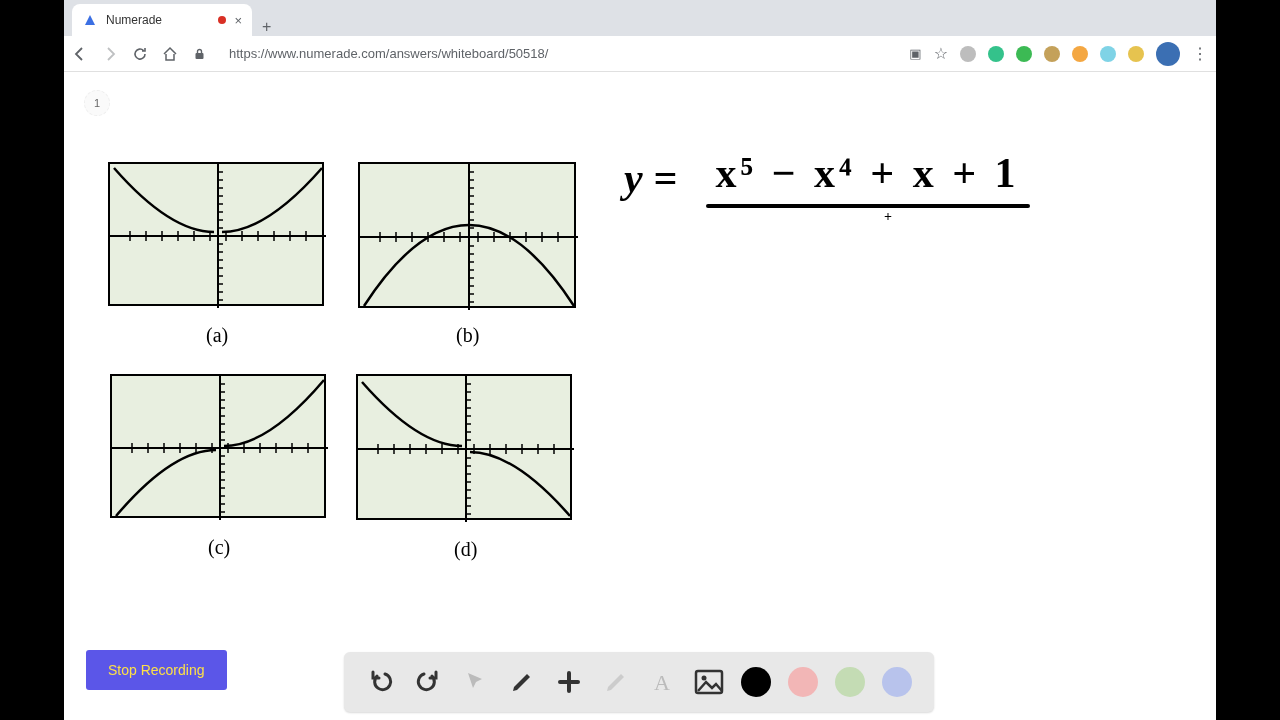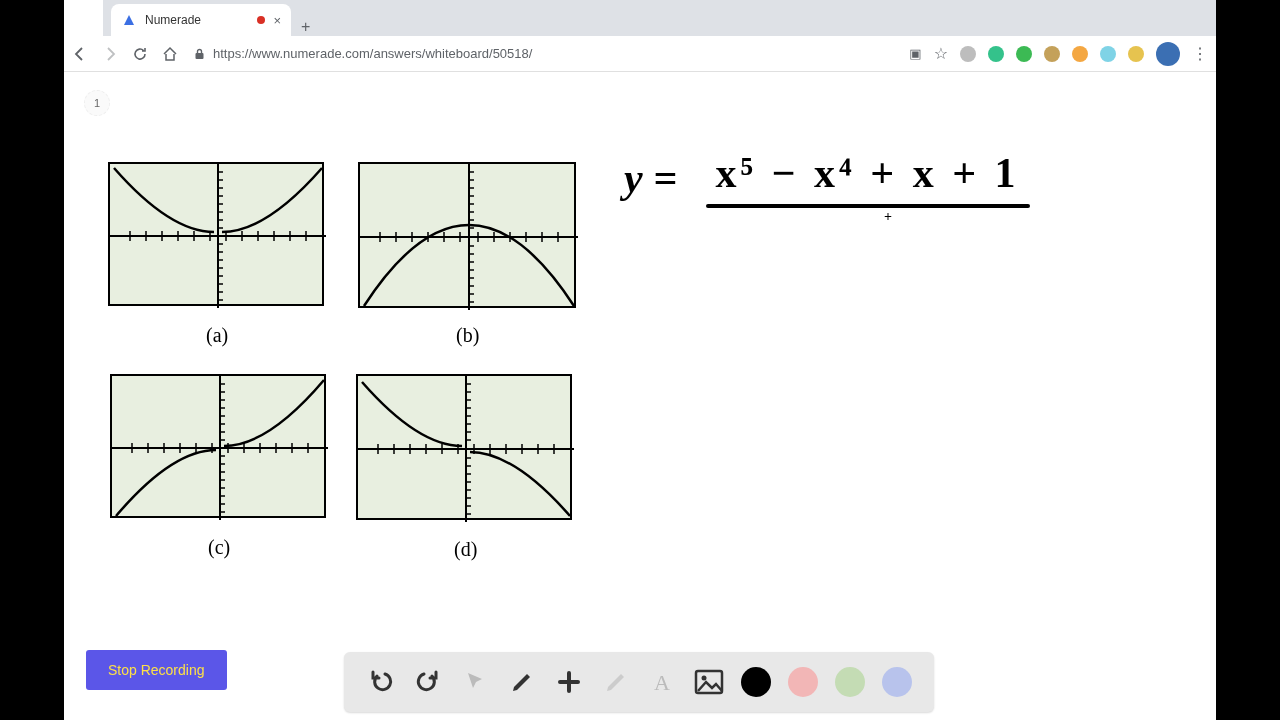--- a/index.html
+++ b/index.html
@@ -9,40 +9,40 @@
       background: #000; overflow: hidden;
     }
     .browser-frame {
       position: absolute; left: 64px; top: 0;
       width: 1152px; height: 720px;
       background: #fff; display: flex; flex-direction: column;
     }
     
     .tab-bar {
       height: 36px; background: #dee1e6;
-      display: flex; align-items: flex-end; padding-left: 8px; margin-left: 39px;
+      display: flex; align-items: flex-end; padding-left: 8px;
     }
     .tab {
       background: #fff; height: 32px;
       border-radius: 8px 8px 0 0; display: flex; align-items: center;
       padding: 0 10px; gap: 8px; font-size: 12px; color: #333;
       min-width: 180px;
     }
     .tab .favicon { width: 16px; height: 16px; display:flex;align-items:center;justify-content:center;}
     .tab .rec-dot { width: 8px; height: 8px; border-radius: 50%; background: #d93025; margin-left: auto; }
     .tab .close-x { font-size: 13px; color: #5f6368; cursor: pointer; }
     .newtab { padding: 0 10px; color: #5f6368; font-size: 16px; cursor: pointer; }
     
     .toolbar {
       height: 36px; background: #fff; border-bottom: 1px solid #e0e0e0;
       display: flex; align-items: center; padding: 0 8px; gap: 10px;
     }
     .nav-icons { display: flex; gap: 14px; align-items: center; color: #5f6368; }
     .nav-icons span { cursor: pointer; font-size: 15px; display:inline-flex;}
-    .url-region { flex: 1; display: flex; align-items: center; gap: 8px;
+    .url-region { flex: 1; display: flex; align-items: center; gap: 24px;
       font-size: 13px; color: #5f6368; padding: 0 6px; }
     .url-region .lock { font-size: 11px; }
     .ext-icons { display: flex; gap: 12px; align-items: center; }
     .ext-dot { width: 16px; height: 16px; border-radius: 50%; }
     .avatar { width: 24px; height: 24px; border-radius: 50%; background: #4a6; }
     .kebab { color:#5f6368; font-size:16px;}
     
     .content { position: relative; flex: 1; background: #fff; }
     .page-pill {
       position: absolute; left: 20px; top: 18px;

